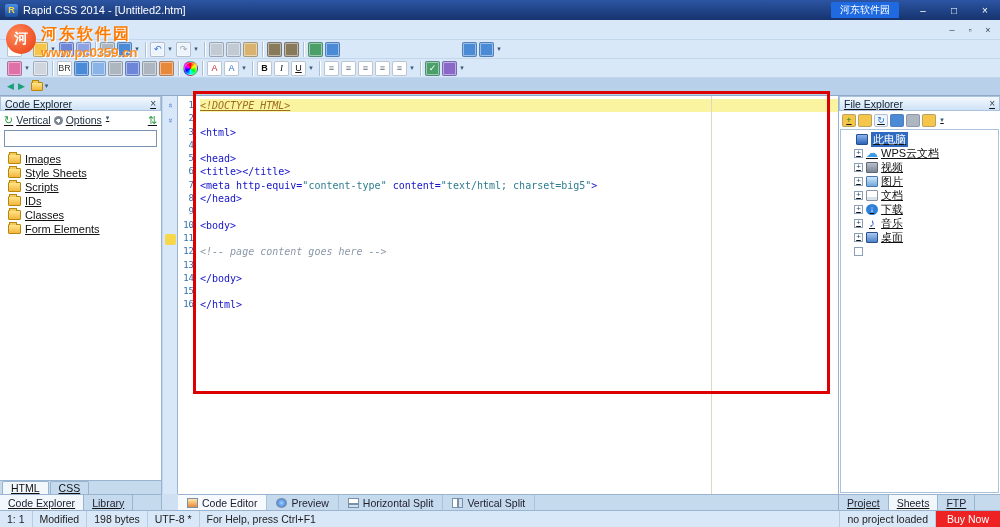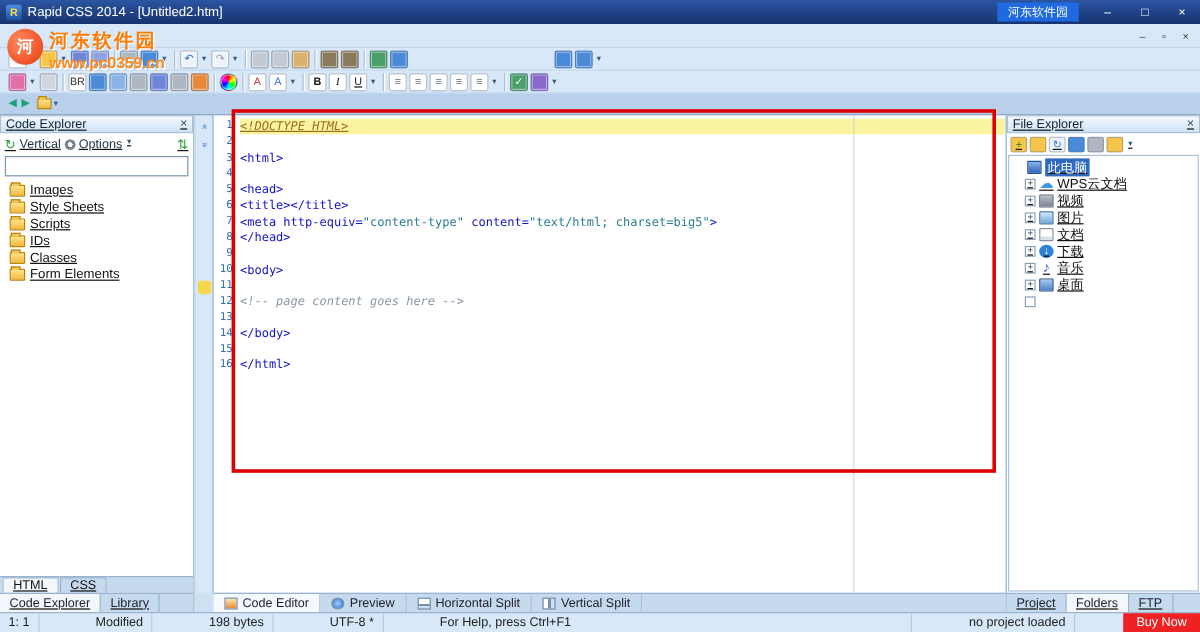--- a/index.html
+++ b/index.html
@@ -108,21 +108,21 @@
   #view-tabs { position:absolute; left:178px; top:494px; width:660px; height:16px; background:#c6daee; display:flex; border-top:1px solid #9ab4d0; z-index:4; }
   .vtab { display:flex; align-items:center; gap:4px; padding:0 9px; font-size:10.5px; color:#223; border-right:1px solid #aac2dc; }
   .vtab.active { background:#f6f9fd; }
   .vi { width:11px; height:10px; border:1px solid #7a8fa8; background:#fff; flex:none; }
   .ic-code-editor { background:linear-gradient(#ffe9a8,#e8883a); }
   .ic-preview { background:radial-gradient(circle,#9fd0ff,#2f6fd0); border-radius:50%; }
   .ic-horizontal-split { background:linear-gradient(#fff 0 4px,#7a8fa8 4px 6px,#cfe0f0 6px); }
   .ic-vertical-split { background:linear-gradient(90deg,#fff 0 4px,#7a8fa8 4px 6px,#cfe0f0 6px); }
 
   
-  #statusbar { position:absolute; left:0; bottom:0; width:1000px; height:17px; background:#d9e8f8; border-top:1px solid #9ab4d0; display:flex; align-items:stretch; font-size:10.5px; color:#222; z-index:10;gap:40px; }
+  #statusbar { position:absolute; left:0; bottom:0; width:1000px; height:17px; background:#d9e8f8; border-top:1px solid #9ab4d0; display:flex; align-items:stretch; font-size:10.5px; color:#222; z-index:10; }
   .seg { display:flex; align-items:center; padding:0 7px; border-right:1px solid #b8cce0; white-space:nowrap; }
   .seg.help { flex:1; border-right:1px solid #b8cce0; }
   .buy { background:#ee2222; color:#fff; display:flex; align-items:center; justify-content:center; width:64px; flex:none; }
 
   
   .annotation { position:absolute; left:193px; top:91px; width:637px; height:303px; border:3px solid #d00; z-index:40; pointer-events:none; }
   .watermark { position:absolute; left:6px; top:24px; z-index:45; display:flex; align-items:flex-start; gap:5px; pointer-events:none; }
   .wm-logo { width:30px; height:30px; border-radius:50%; background:radial-gradient(circle at 35% 35%,#ff8a5c,#e83a10); color:#fff; display:flex; align-items:center; justify-content:center; font-size:14px; font-weight:bold; flex:none; }
   .wm-text { display:flex; flex-direction:column; }
   .wm-name { font-size:16px; font-weight:bold; color:#ff7a00; letter-spacing:2px; text-shadow:1px 1px 0 #fff; }
@@ -417,21 +417,21 @@
         <span class="ticon js-icon" style="visibility: hidden;"></span>
         <span class="lbl"></span>
       </div>
     </div>
   <div class="panel-tabs">
 
   <span class="ptab">
         <span>Project</span>
       </span>
       <span class="ptab active">
-        <span>Folders</span>
+        <span>Sheets</span>
       </span>
       <span class="ptab">
         <span>FTP</span>
       </span>
     </div>
 </div>
 
 <div id="statusbar">
   <span class="seg">1: 1</span>
   <span class="seg">Modified</span>

